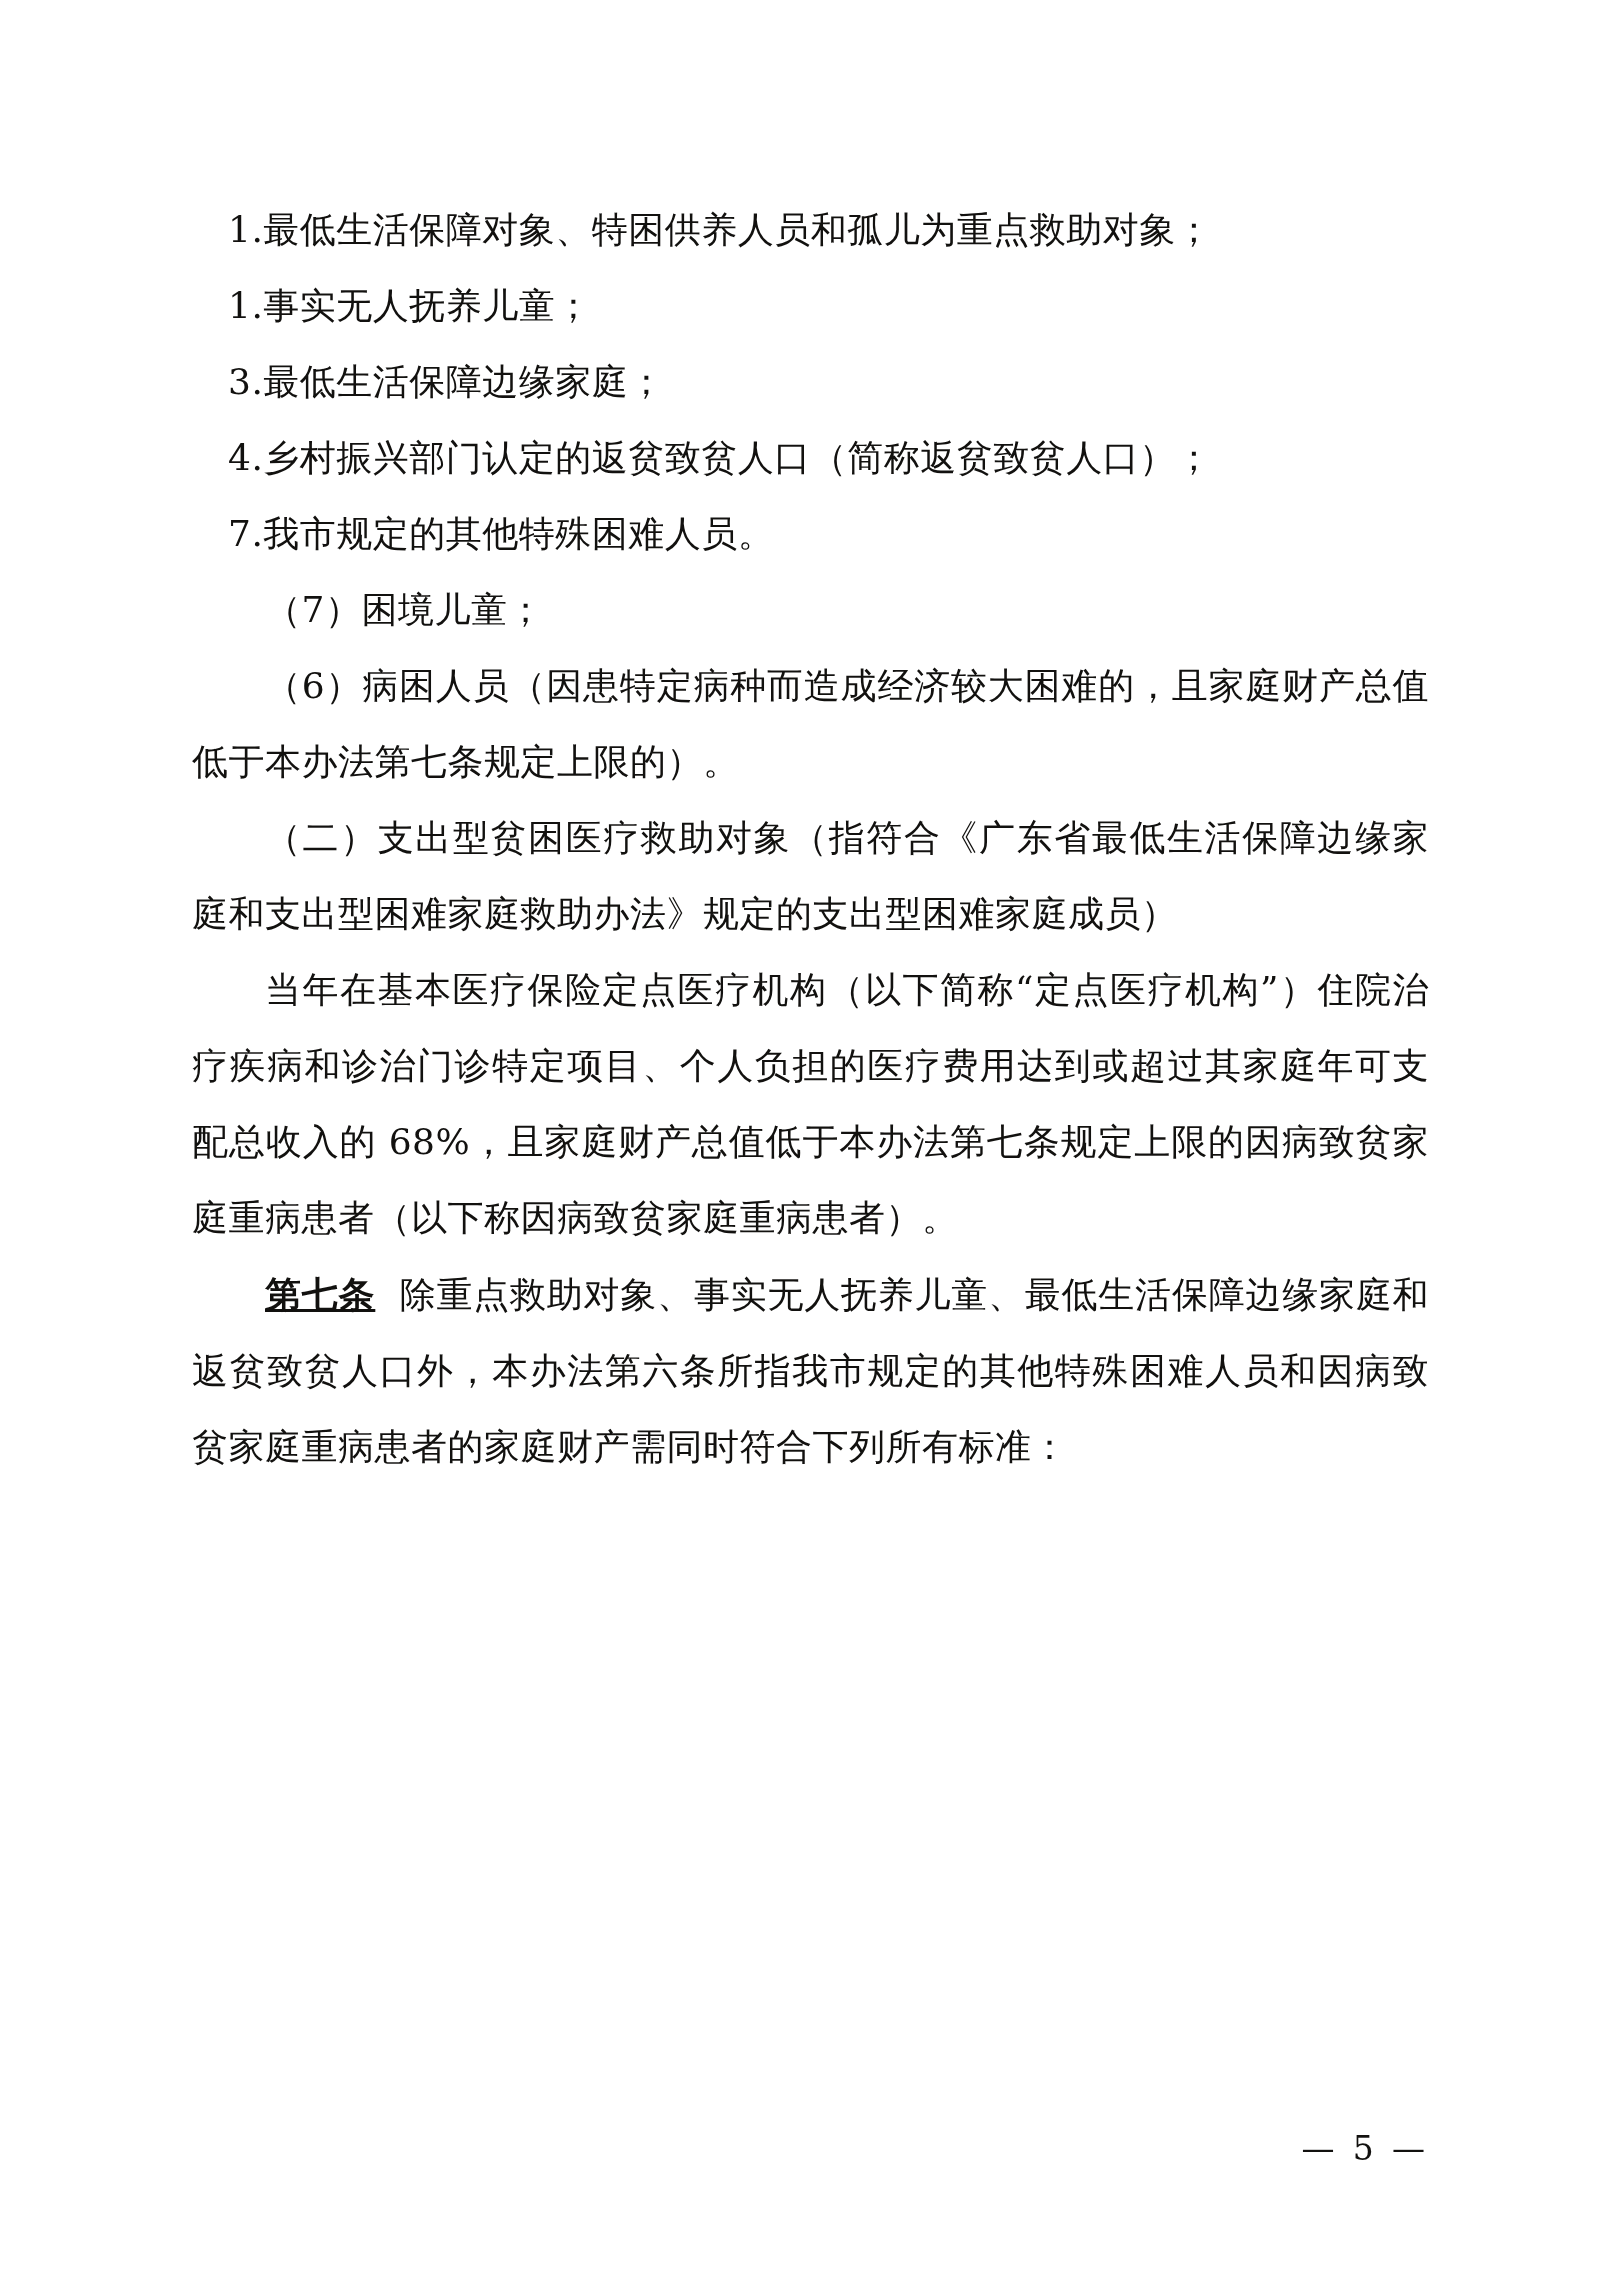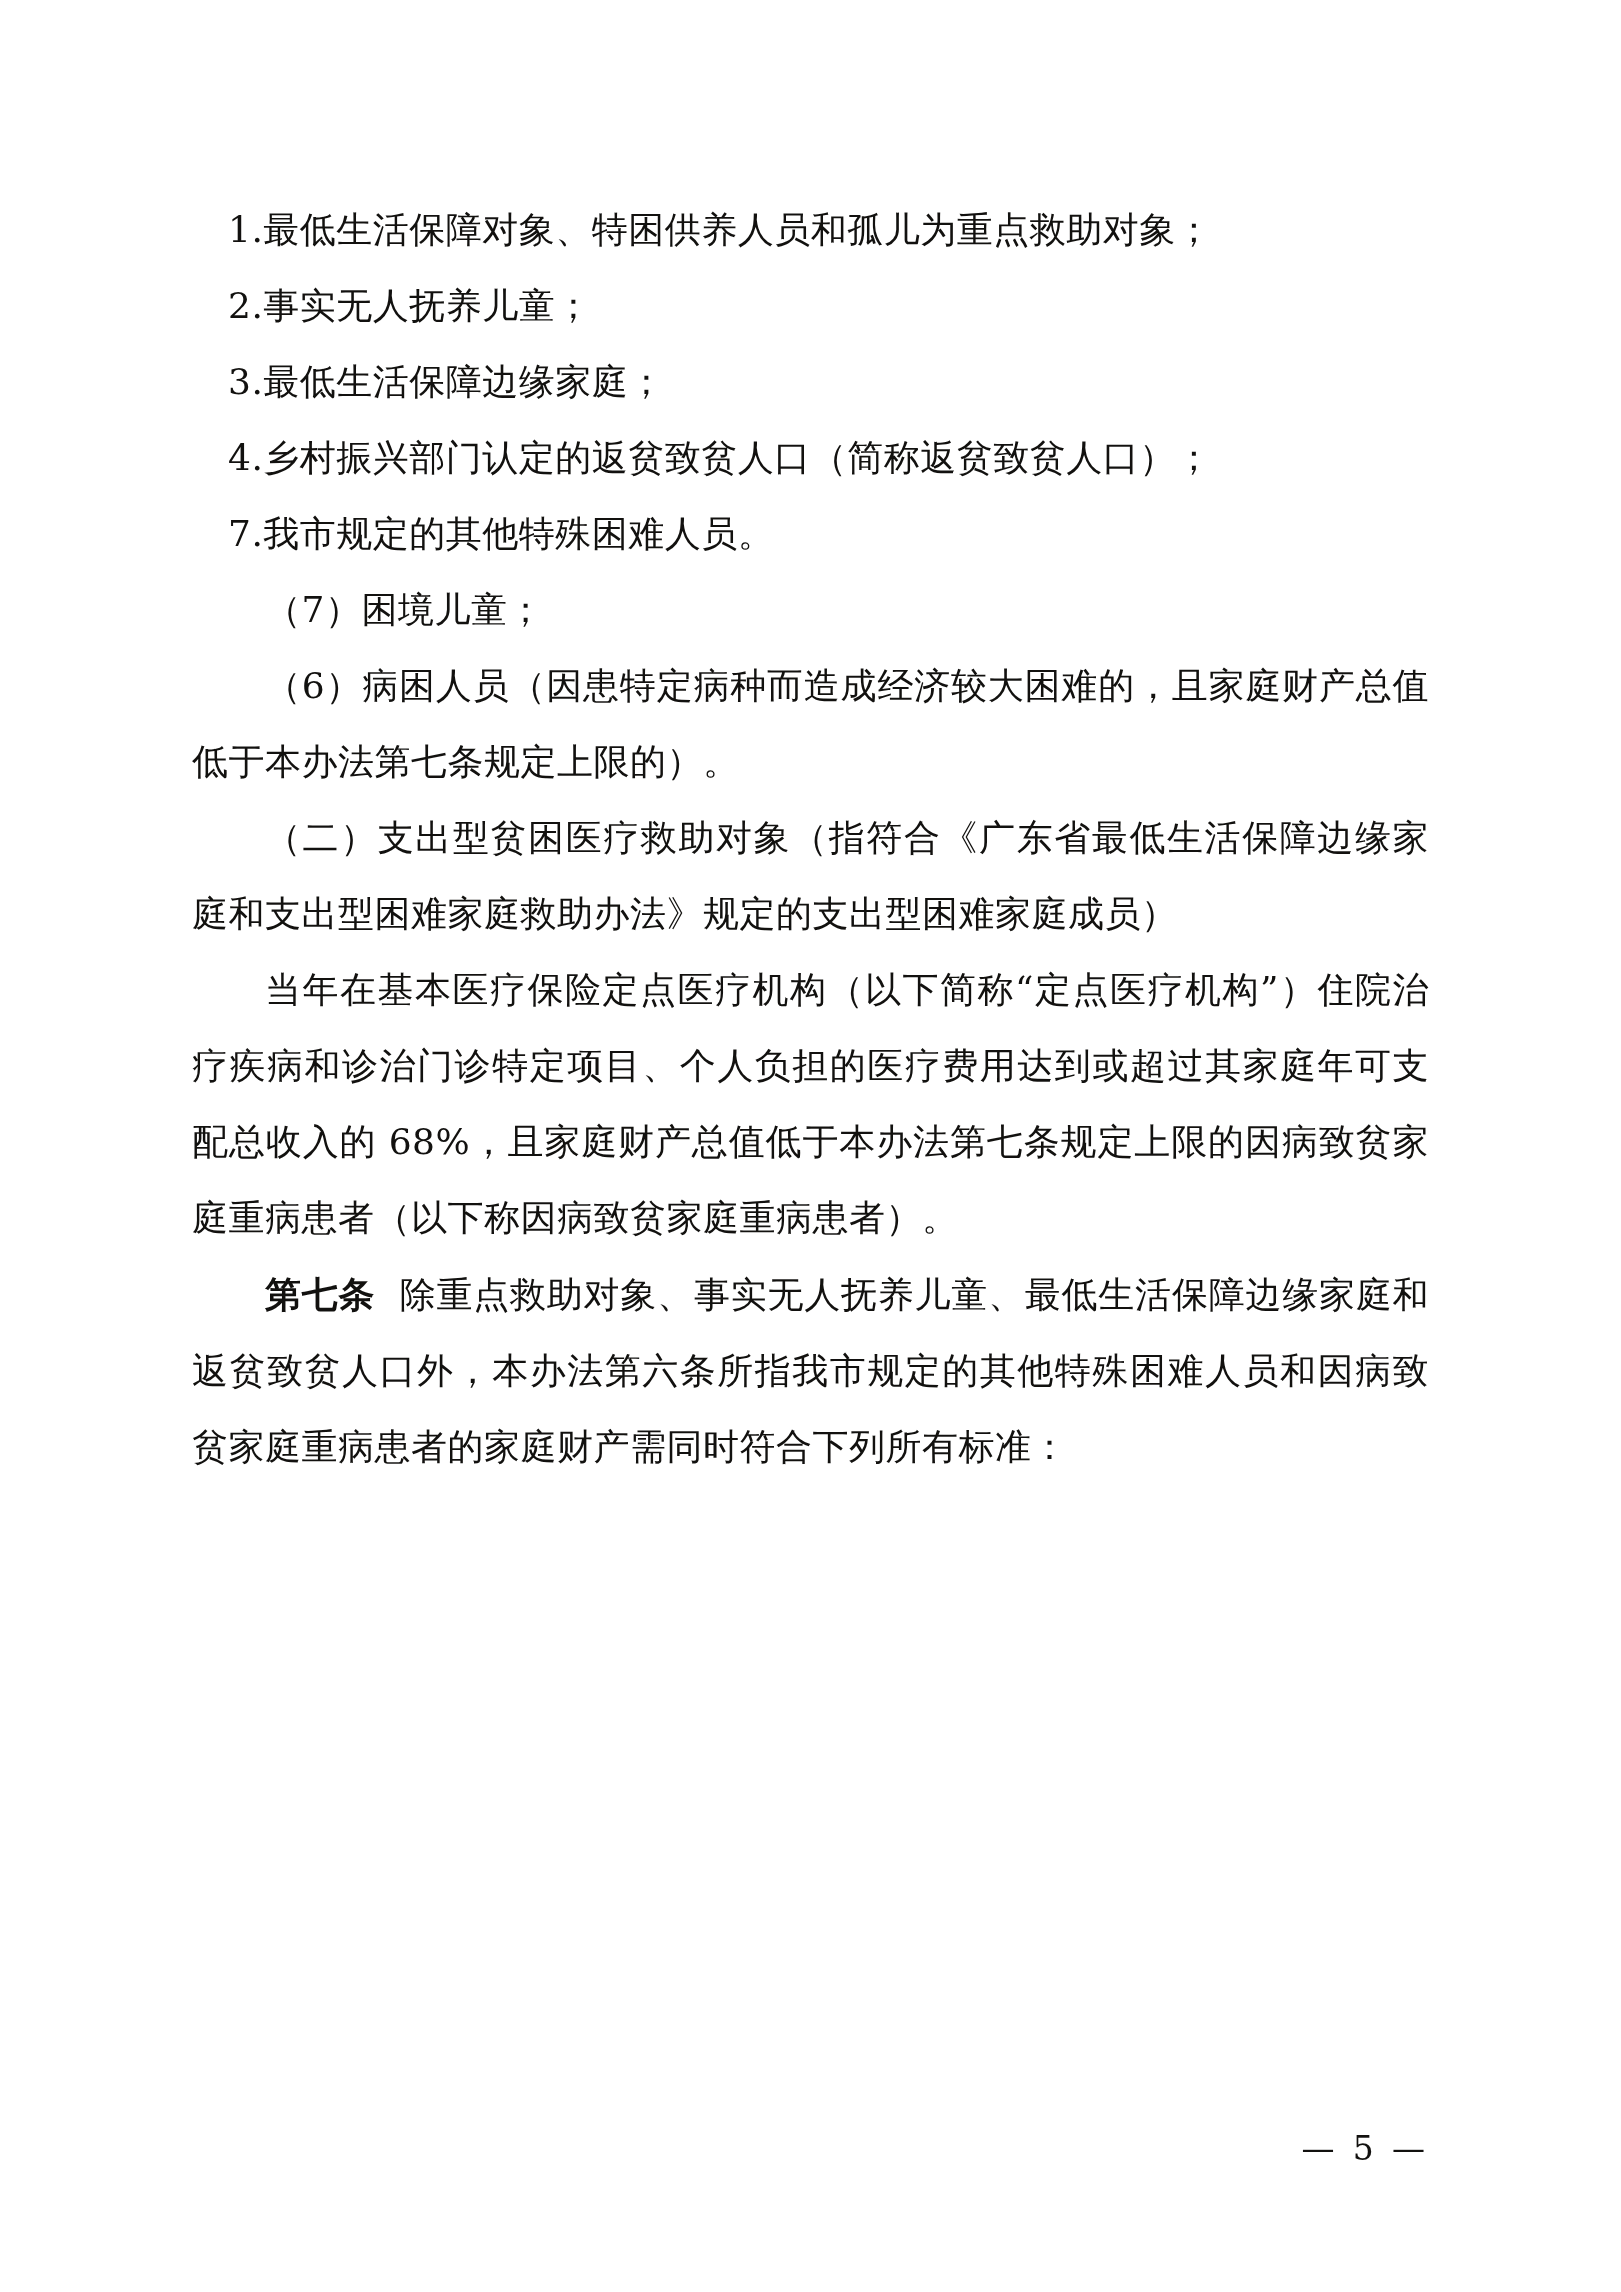--- a/index.html
+++ b/index.html
@@ -35,39 +35,40 @@
     white-space: pre-wrap;
   }
   .indent-1 {
     text-indent: 36px;
   }
   .indent-2 {
     text-indent: 73px;
   }
   .bold-lead {
     font-weight: bold;
+    text-decoration: underline;
   }
   .page-number {
     position: absolute;
     right: 192px;
     bottom: 125px;
     font-size: 33px;
     color: #12110f;
     font-family: "DejaVu Serif", "Liberation Serif", serif;
     letter-spacing: 3.9px;
   }
 </style>
 </head>
 <body>
 
 <div class="page">
   <div class="content">
 
     <p class="para indent-1">1.最低生活保障对象、特困供养人员和孤儿为重点救助对象；</p>
-    <p class="para indent-1">2.事实无人抚养儿童；</p>
+    <p class="para indent-1">1.事实无人抚养儿童；</p>
     <p class="para indent-1">3.最低生活保障边缘家庭；</p>
     <p class="para indent-1">4.乡村振兴部门认定的返贫致贫人口（简称返贫致贫人口）；</p>
     <p class="para indent-1">7.我市规定的其他特殊困难人员。</p>
     <p class="para indent-2">（7）困境儿童；</p>
     <p class="para indent-2">（6）病困人员（因患特定病种而造成经济较大困难的，且家庭财产总值低于本办法第七条规定上限的）。</p>
     <p class="para indent-2">（二）支出型贫困医疗救助对象（指符合《广东省最低生活保障边缘家庭和支出型困难家庭救助办法》规定的支出型困难家庭成员）</p>
     <p class="para indent-2">当年在基本医疗保险定点医疗机构（以下简称“定点医疗机构”）住院治疗疾病和诊治门诊特定项目、个人负担的医疗费用达到或超过其家庭年可支配总收入的 68%，且家庭财产总值低于本办法第七条规定上限的因病致贫家庭重病患者（以下称因病致贫家庭重病患者）。</p>
 
     <p class="para indent-2"><span class="bold-lead">第七条</span><span>  除重点救助对象、事实无人抚养儿童、最低生活保障边缘家庭和返贫致贫人口外，本办法第六条所指我市规定的其他特殊困难人员和因病致贫家庭重病患者的家庭财产需同时符合下列所有标准：</span></p>
 

